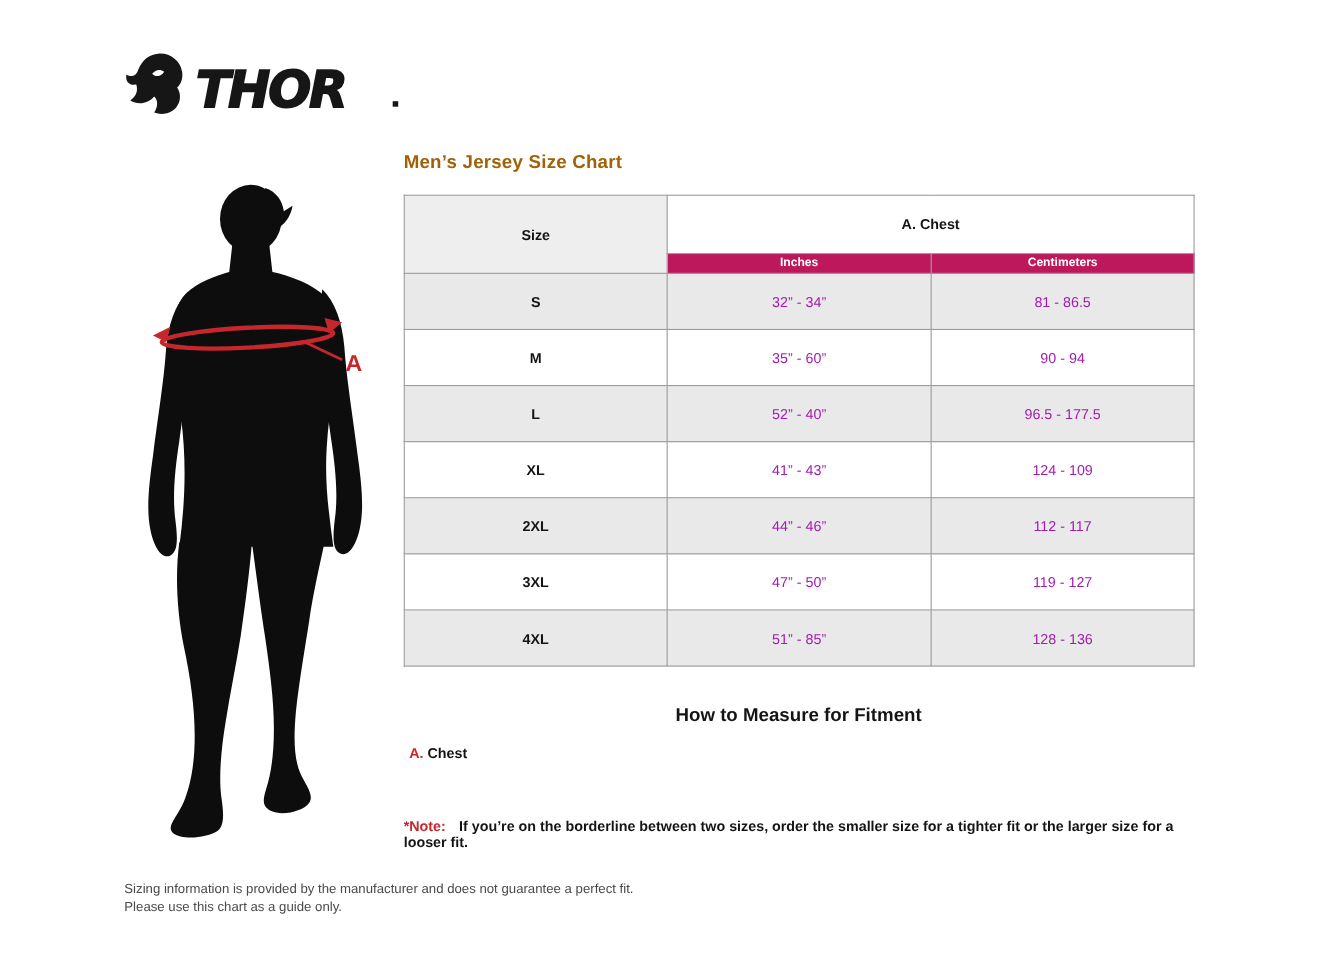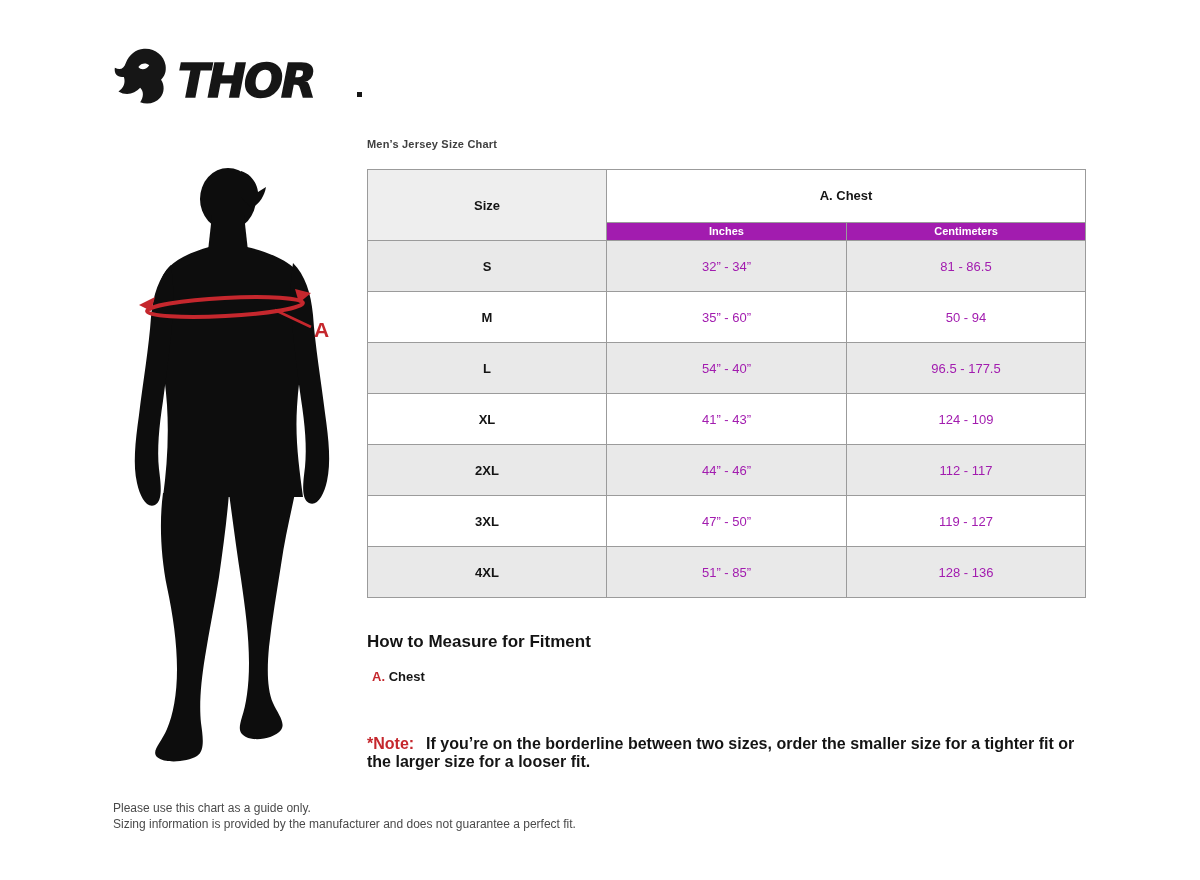--- a/index.html
+++ b/index.html
@@ -21,39 +21,39 @@
   .figure { position:absolute; left:115px; top:167px; width:255px; height:600px; }
   .figure svg { width:255px; height:600px; display:block; }
   .sil { fill:#0d0d0d; }
   .band { fill:none; stroke:#c5272d; stroke-width:4px; }
   .leader { stroke:#c5272d; stroke-width:2.5px; fill:none; }
   .arrowhead { fill:#c5272d; }
   .a-label { font-family:"Liberation Sans", sans-serif; font-weight:bold; font-size:21px; fill:#c5272d; }
 
   
   .content { position:absolute; left:367px; top:138px; width:718px; }
-  .chart-title { margin:0 0 19px 0; font-size:11px; font-weight:bold; letter-spacing:0.2px; color:#404040; }
+  .chart-title { margin:0 0 19px 0; font-size:17px; font-weight:bold; letter-spacing:0.2px; color:#a16207; }
 
   table.size-table { border-collapse:collapse; width:718px; table-layout:fixed;padding-left:17px; }
   .size-table th, .size-table td { border:1px solid #9b9b9b; text-align:center; vertical-align:middle; padding:0; }
   .col-size { width:239px; } .col-in { width:240px; } .col-cm { width:239px; }
   th.size-head { background:#eeeeee; height:70px; font-size:13px; font-weight:bold; color:#141414; }
   th.group-head { background:#ffffff; height:51px; font-size:13px; font-weight:bold; color:#141414; }
-  tr.subhead th { background:#a21caf; color:#ffffff; font-size:11px; font-weight:bold; height:17px; }
+  tr.subhead th { background:#be185d; color:#ffffff; font-size:11px; font-weight:bold; height:17px; }
   tbody td { height:50px; font-size:13px; color:#a21caf; }
   tbody td.size-cell { font-weight:bold; color:#141414; }
   tbody tr.alt { background:#e9e9e9; }
 
-  .measure-heading { margin:34px 0 0 0; font-size:17px; font-weight:bold; color:#141414; }
+  .measure-heading { margin:34px 0 0 0; font-size:17px; font-weight:bold; color:#141414;text-align:center; }
   .measure-item { margin-top:17px; padding-left:5px; }
   .item-title { font-size:13px; font-weight:bold; color:#141414; }
   .red { color:#c5272d; }
   .item-desc { margin:4px 0 0 0; font-size:12px; line-height:1.32; width:372px; color:#232323; }
 
-  .note { margin-top:51px; font-size:16px; font-weight:bold; color:#141414; }
+  .note { margin-top:51px; font-size:13px; font-weight:bold; color:#141414; }
   .note-label { color:#c5272d; margin-right:12px; }
 
   .footer { position:absolute; left:113px; top:801px; font-size:12px; line-height:1.32; color:#4a4a4a; }
 </style>
 </head>
 <body>
 
 <div class="page">
 
   <div class="logo">
@@ -128,25 +128,25 @@
       </thead>
       <tbody>
         <tr class="alt">
           <td class="size-cell">S</td>
           <td>32” - 34”</td>
           <td>81 - 86.5</td>
         </tr>
         <tr>
           <td class="size-cell">M</td>
           <td>35” - 60”</td>
-          <td>50 - 94</td>
+          <td>90 - 94</td>
         </tr>
         <tr class="alt">
           <td class="size-cell">L</td>
-          <td>54” - 40”</td>
+          <td>52” - 40”</td>
           <td>96.5 - 177.5</td>
         </tr>
         <tr>
           <td class="size-cell">XL</td>
           <td>41” - 43”</td>
           <td>124 - 109</td>
         </tr>
         <tr class="alt">
           <td class="size-cell">2XL</td>
           <td>44” - 46”</td>
@@ -173,17 +173,17 @@
         <span>Chest</span>
       </div>
     </div>
 
     <div class="note">
       <span class="note-label">*Note:</span><span>If you’re on the borderline between two sizes, order the smaller size for a tighter fit or the larger size for a looser fit.</span>
     </div>
   </div>
 
   <div class="footer">
+    <div>Sizing information is provided by the manufacturer and does not guarantee a perfect fit.</div>
     <div>Please use this chart as a guide only.</div>
-    <div>Sizing information is provided by the manufacturer and does not guarantee a perfect fit.</div>
   </div>
 
 </div>
 
 </body></html>

